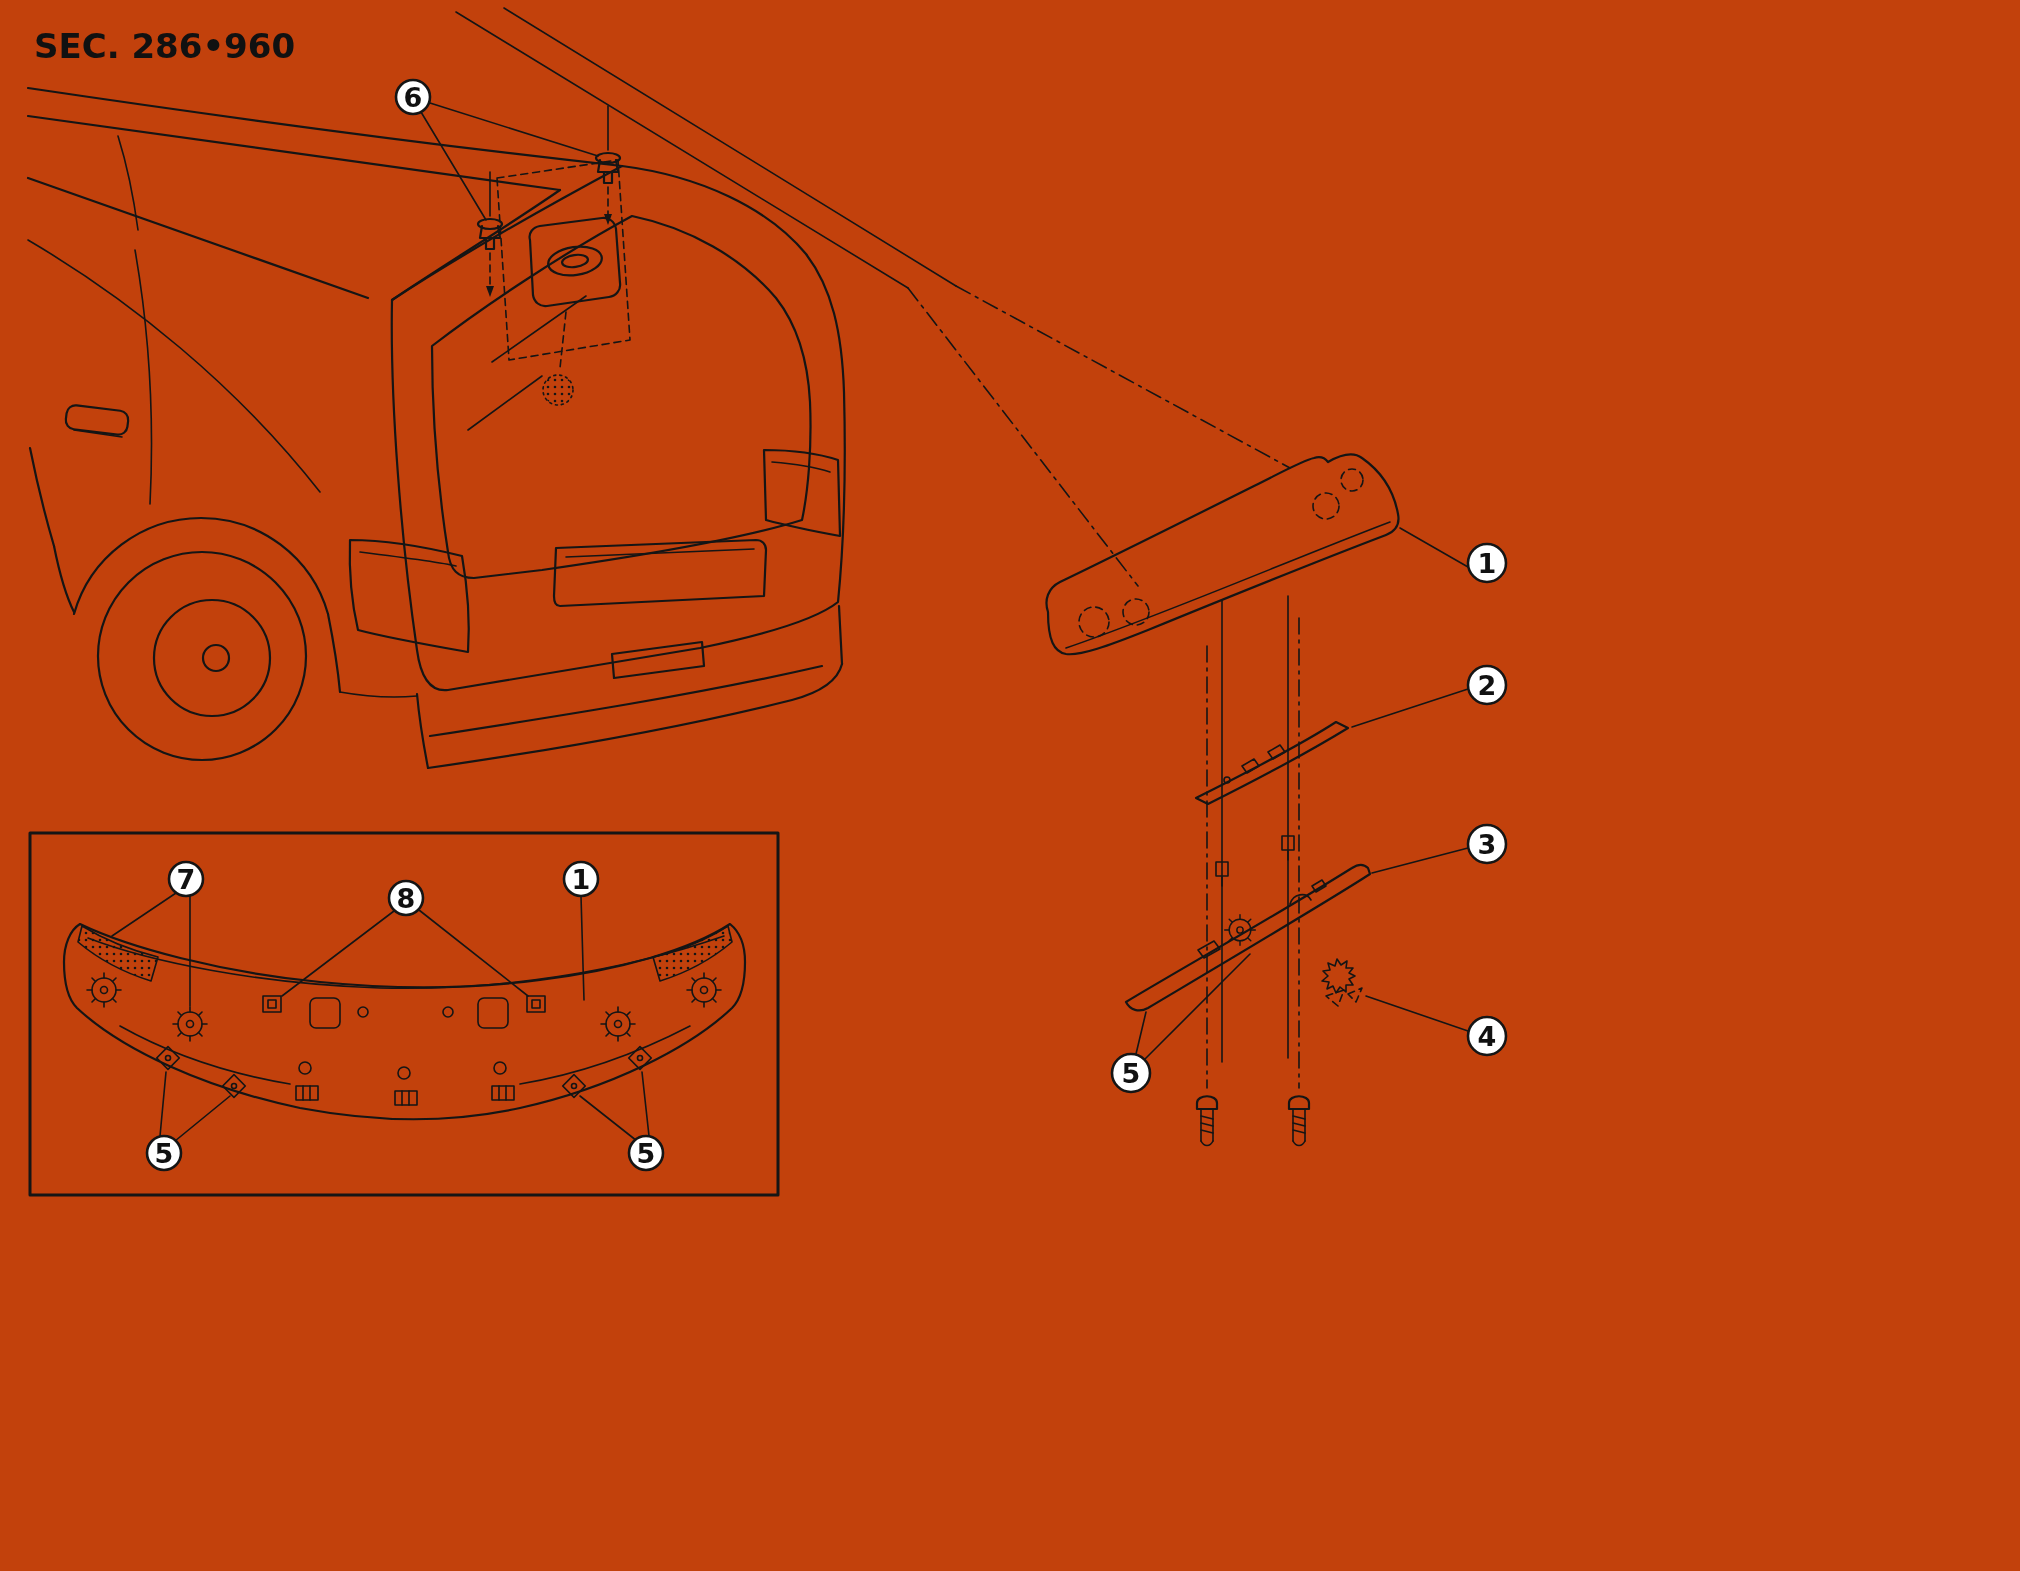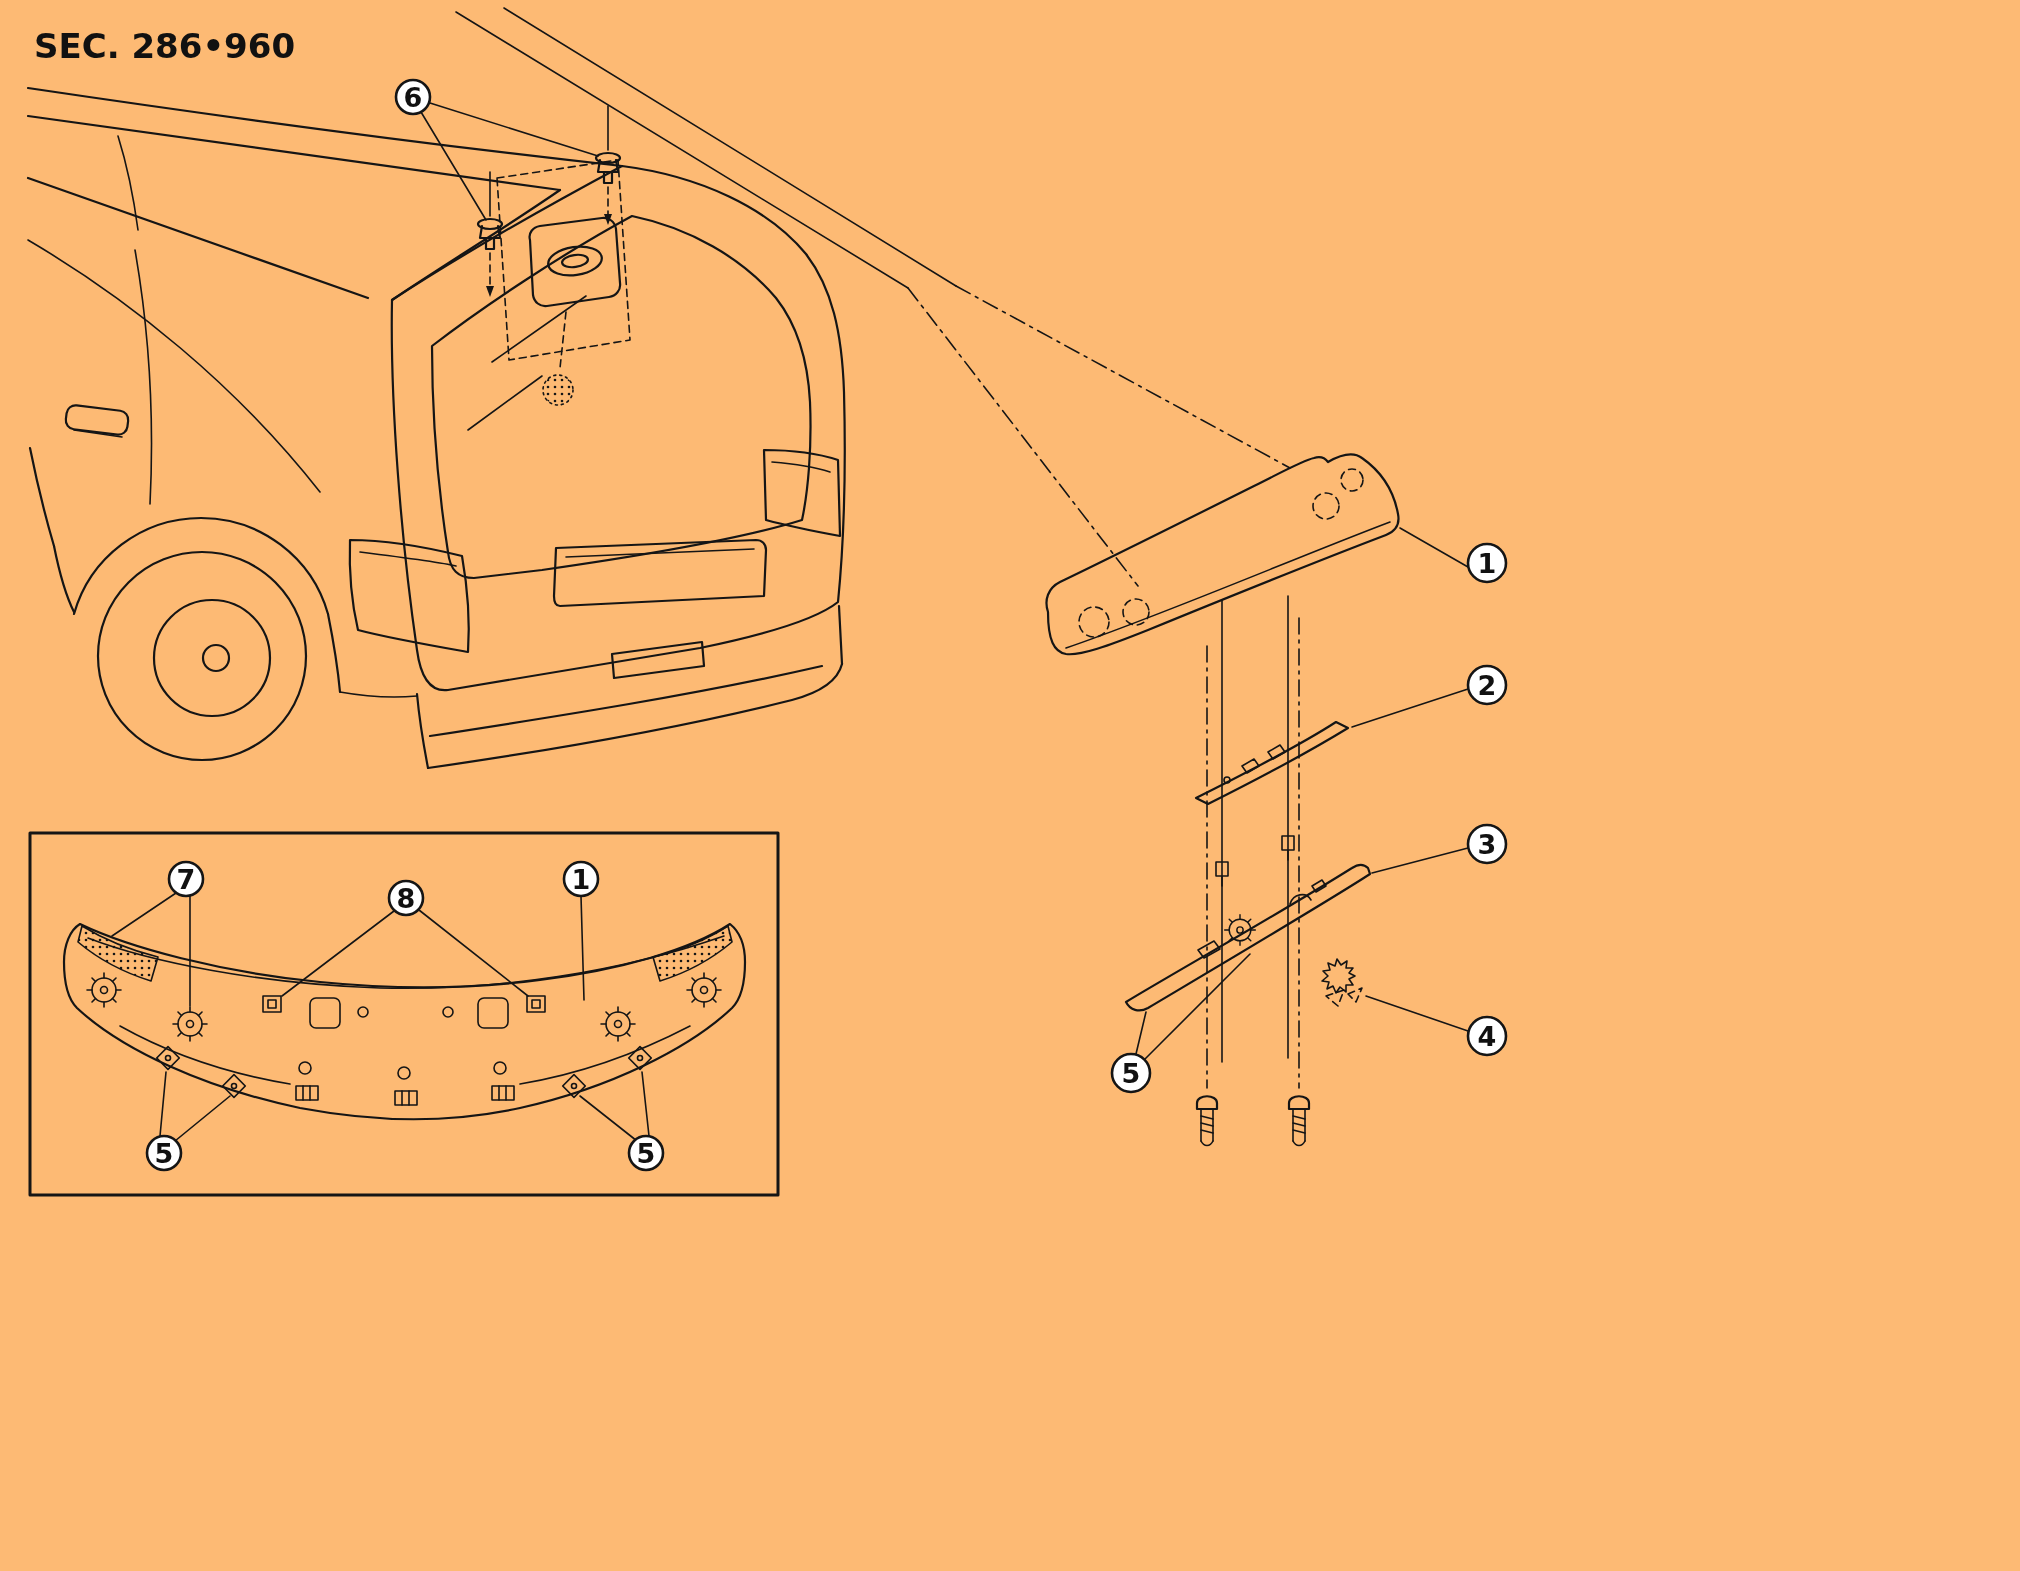--- a/index.html
+++ b/index.html
@@ -1,16 +1,16 @@
 <!DOCTYPE html>
 <html><head>
 <meta charset="utf-8">
 <style>
   html,body{margin:0;padding:0;background:#ffffff;}
-  .page{position:relative;width:2020px;height:1571px;background:#fdba74;overflow:hidden;
+  .page{position:relative;width:2020px;height:1571px;background:#c2410c;overflow:hidden;
         font-family:"DejaVu Sans",sans-serif;}
   svg{position:absolute;left:0;top:0;}
   .ln{fill:none;stroke:#151515;stroke-width:2.2;stroke-linecap:round;stroke-linejoin:round;}
   .thin{stroke-width:1.6;}
   .thick{stroke-width:3;}
   .dash{stroke-dasharray:7 5;}
   .dashdot{stroke-dasharray:16 6 3 6;}
   .dot{stroke-dasharray:2 4;}
   .solidfill{fill:#151515;stroke:none;}
   .callout-circle{fill:#ffffff;stroke:#151515;stroke-width:2.6;}

